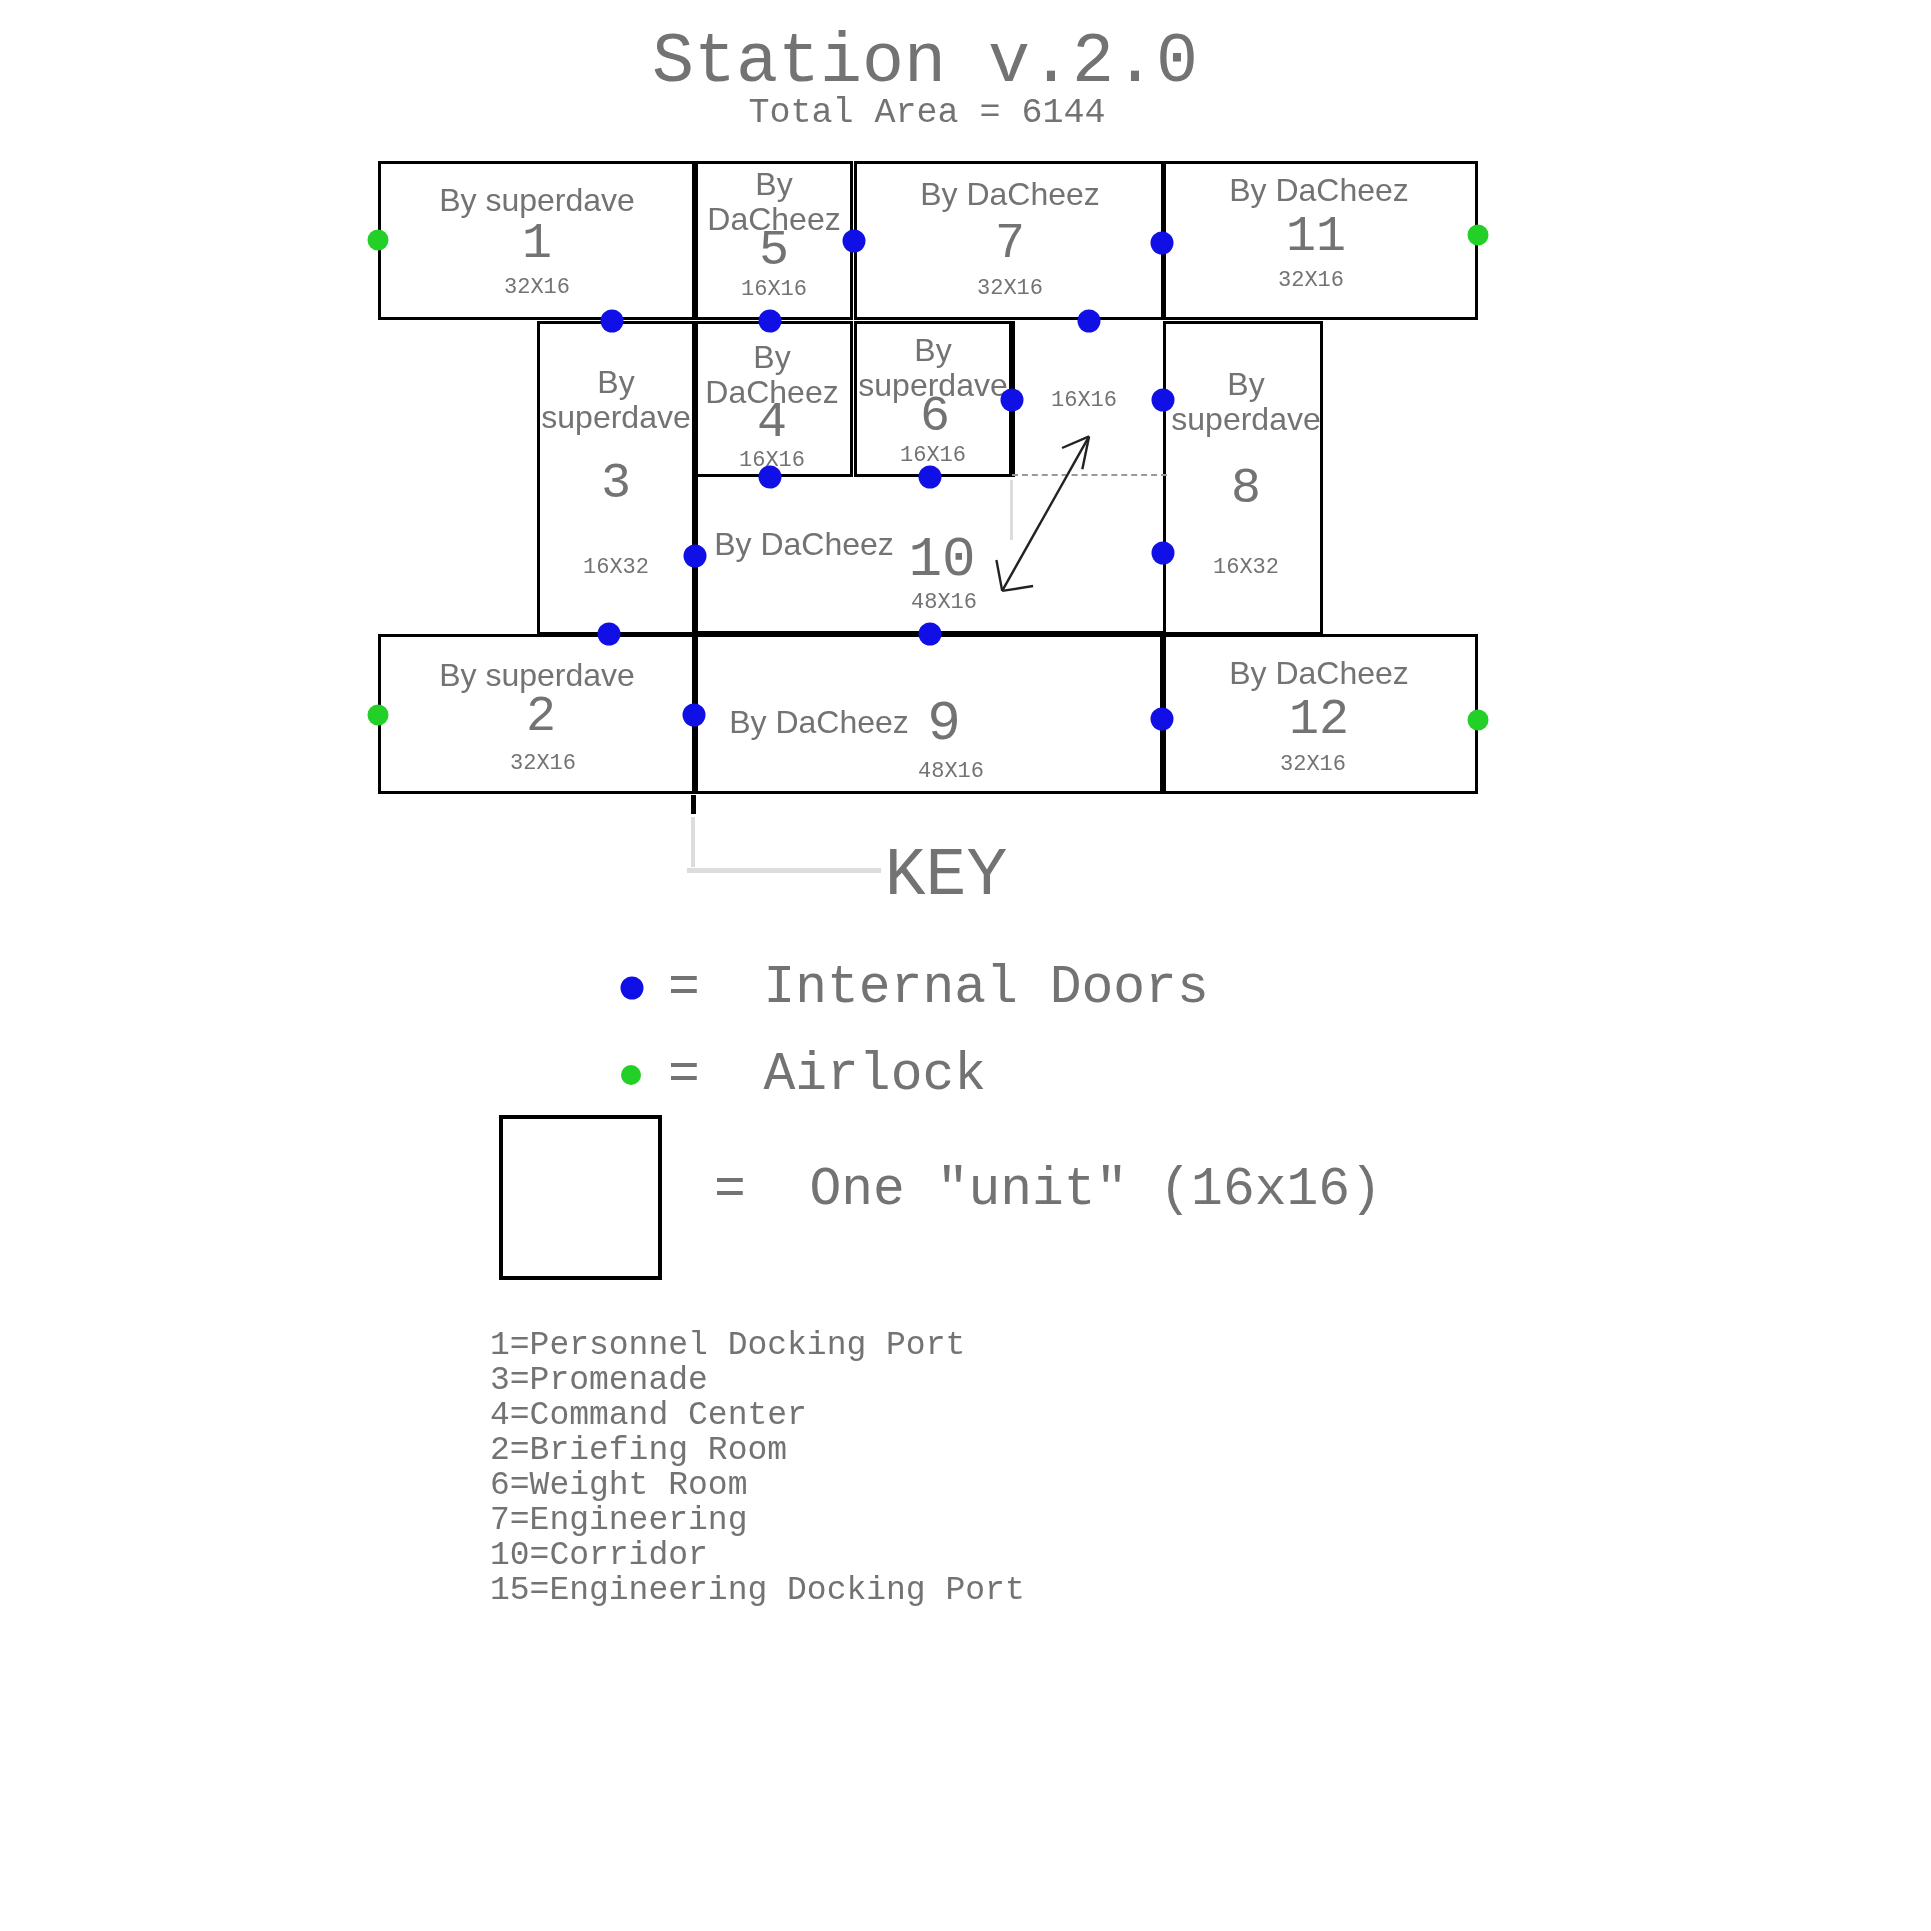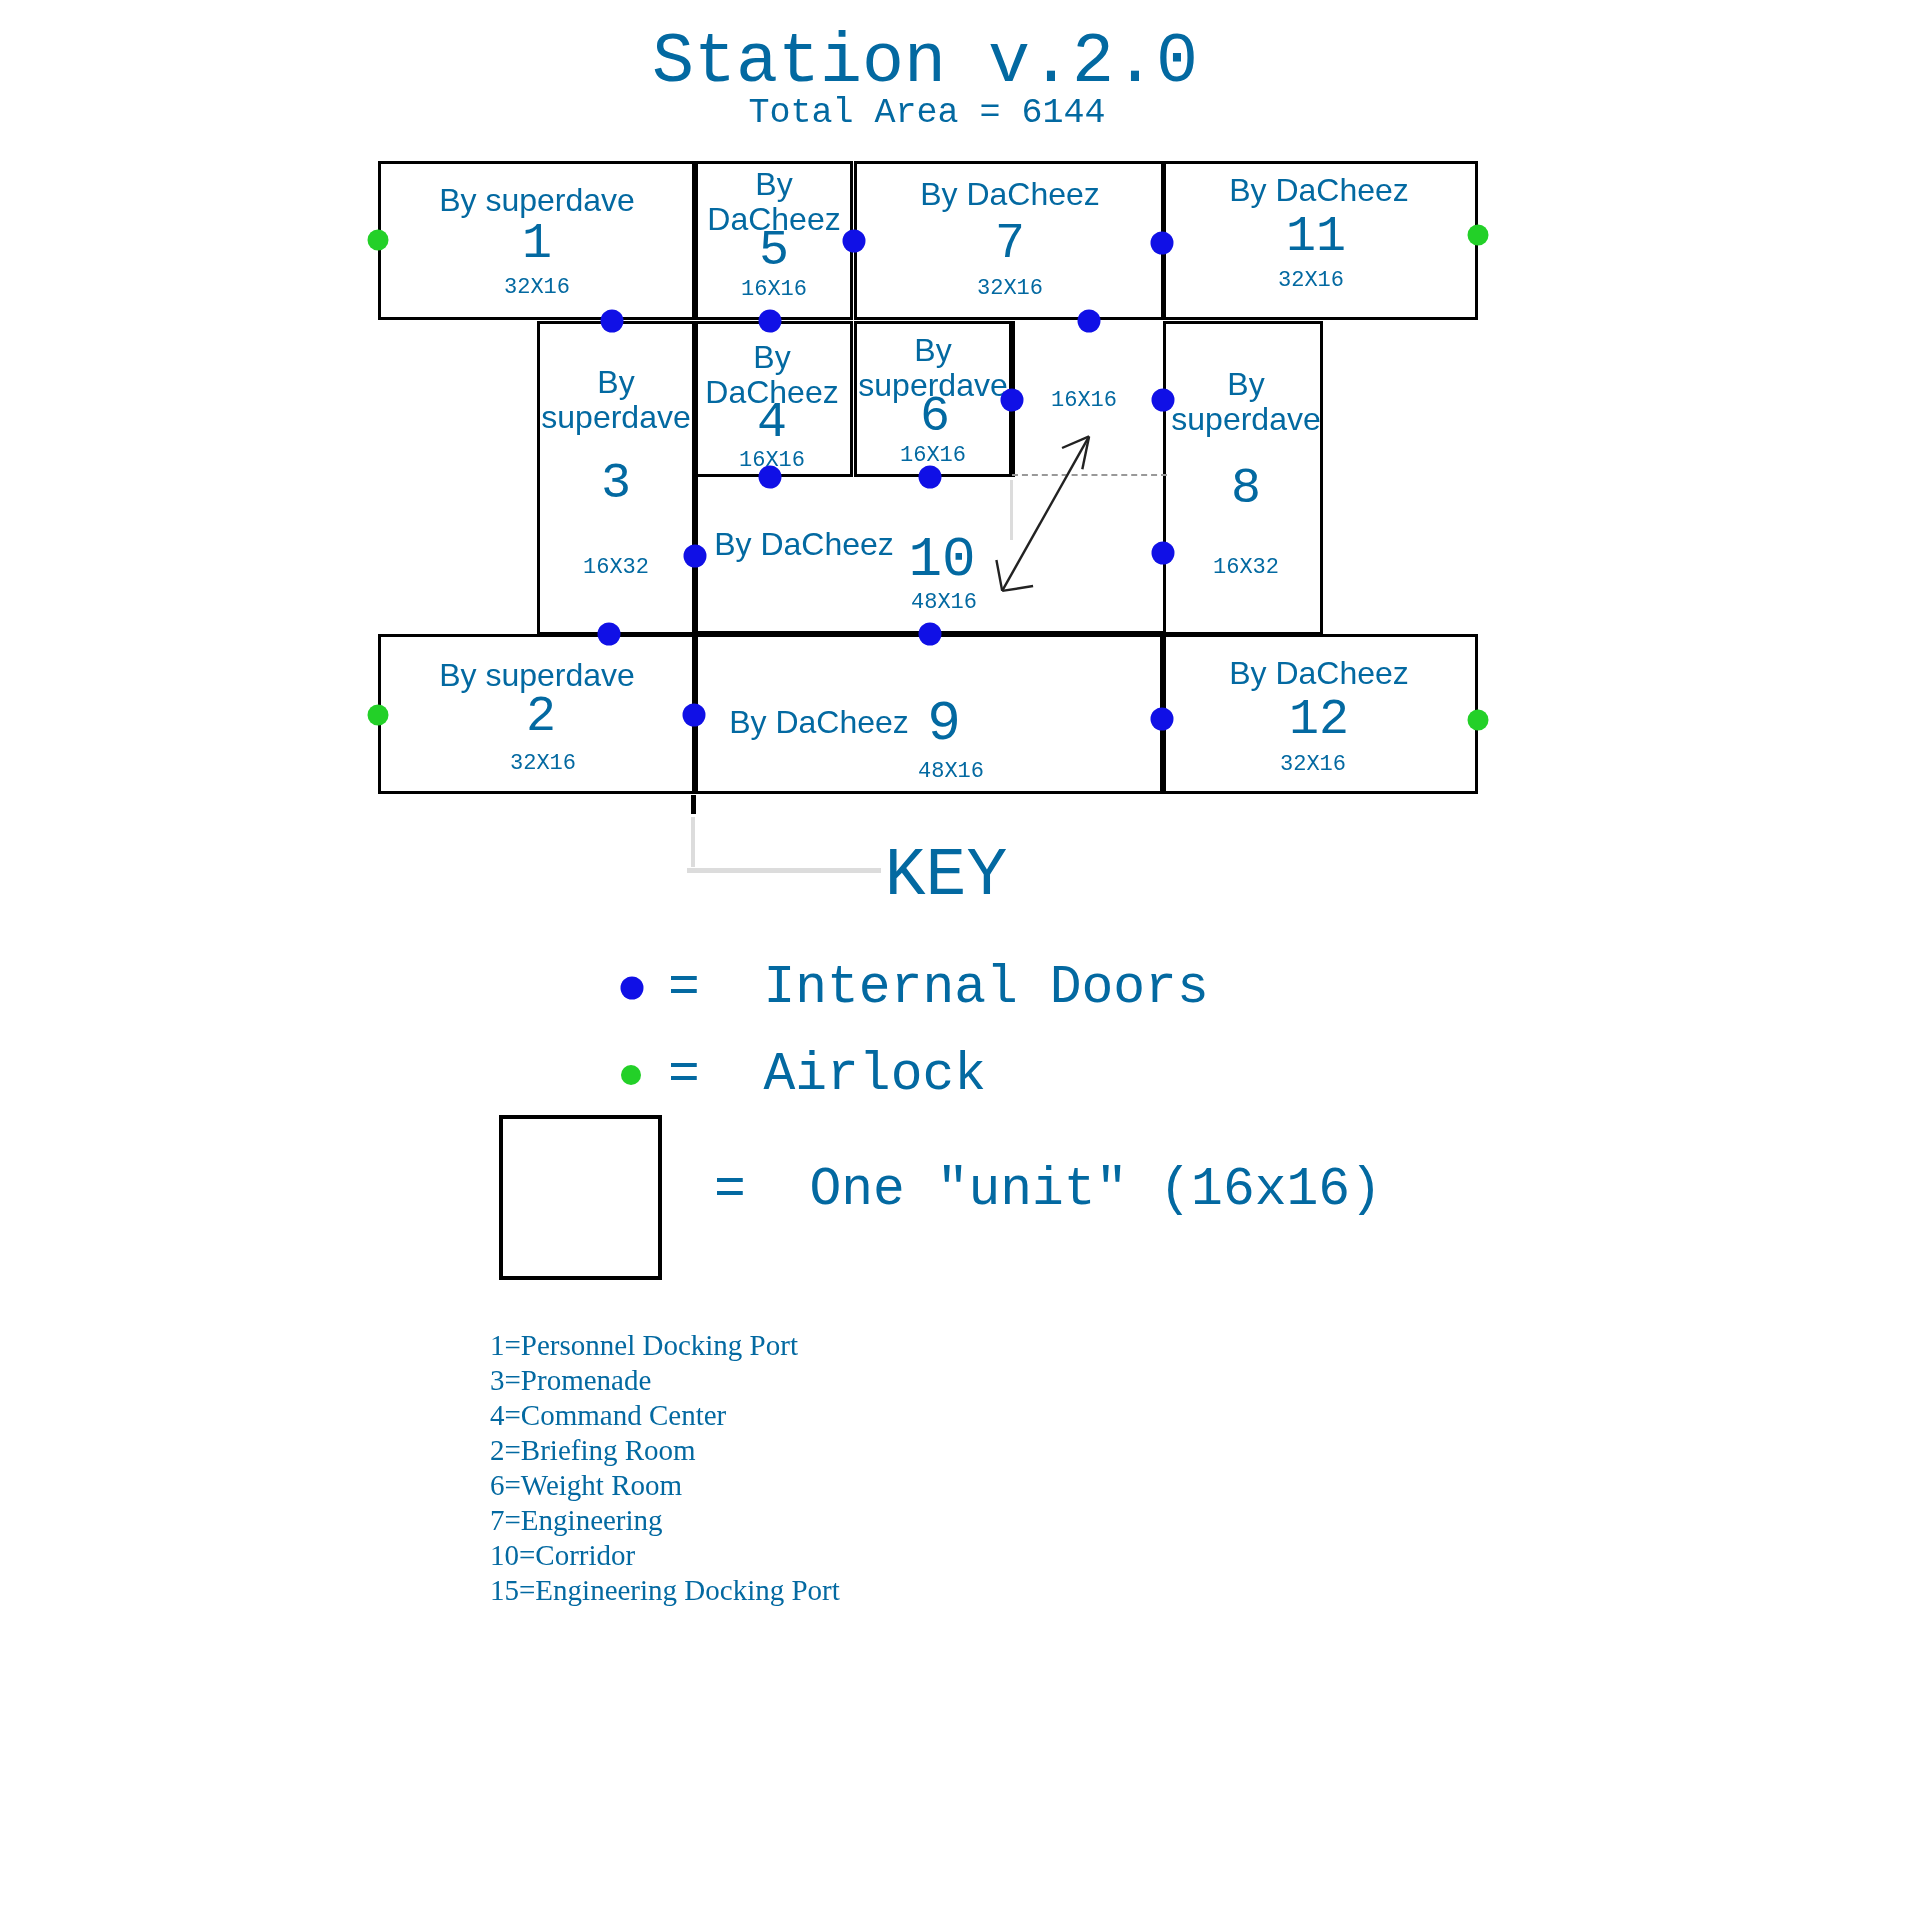--- a/index.html
+++ b/index.html
@@ -1,17 +1,17 @@
 <!DOCTYPE html>
 <html><head>
 <meta charset="utf-8">
 <style>
   html,body{margin:0;padding:0;background:#ffffff;}
   #stage{position:relative;width:1931px;height:1931px;background:#ffffff;overflow:hidden;
-         font-family:"Liberation Mono",monospace;color:#0369a1;}
+         font-family:"Liberation Mono",monospace;color:#737373;}
   .abs{position:absolute;}
   .ctr{transform:translate(-50%,-50%);white-space:pre;text-align:center;}
   
   .title{font-size:70px;letter-spacing:0px;}
   .subtitle{font-size:35px;}
   .key-heading{font-size:68px;}
   .key-label{font-size:53px;transform:translate(0,-50%);white-space:pre;}
   
   .room{position:absolute;box-sizing:border-box;border:3.9px solid #000;background:#fff;}
   .room.cell{border-top:none;border-bottom:none;}
@@ -22,21 +22,21 @@
   .numbig{font-family:"Liberation Mono",monospace;font-size:56px;}
   .dim{font-family:"Liberation Mono",monospace;font-size:22px;}
   
   .dot{position:absolute;border-radius:50%;transform:translate(-50%,-50%);}
   .dot.door{width:23px;height:23px;}
   .dot.airlock{width:21px;height:21px;}
   .keydot{position:absolute;border-radius:50%;transform:translate(-50%,-50%);}
   
   .unit-box{position:absolute;box-sizing:border-box;border:4.8px solid #000;background:#fff;}
   
-  .legend-item{position:relative;font-size:29px;line-height:35px;white-space:pre;font-family:Liberation Serif, serif;}
+  .legend-item{position:relative;font-size:33px;line-height:35px;white-space:pre;}
   .hline,.vline{position:absolute;}
   svg{position:absolute;left:0;top:0;}
 </style>
 </head>
 <body>
 
 <div id="stage">
 
   <div class="abs ctr title" style="left:925px;top:62px;">Station v.2.0</div>
   <div class="abs ctr subtitle" style="left:927px;top:113px;">Total Area = 6144</div>

